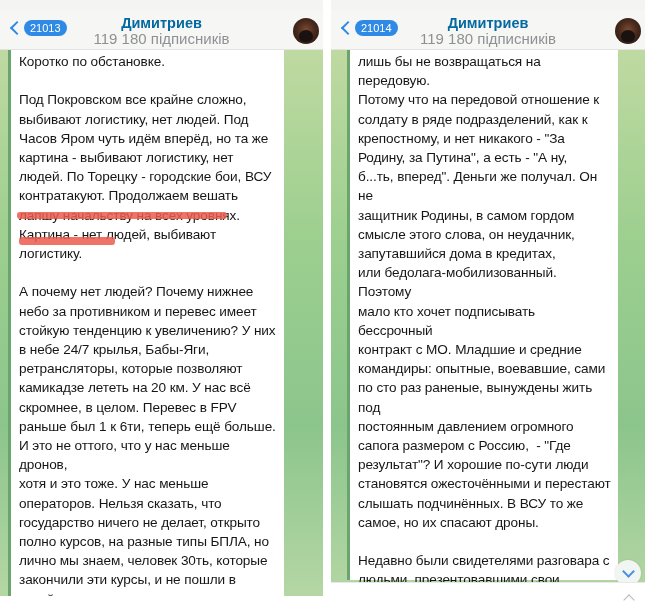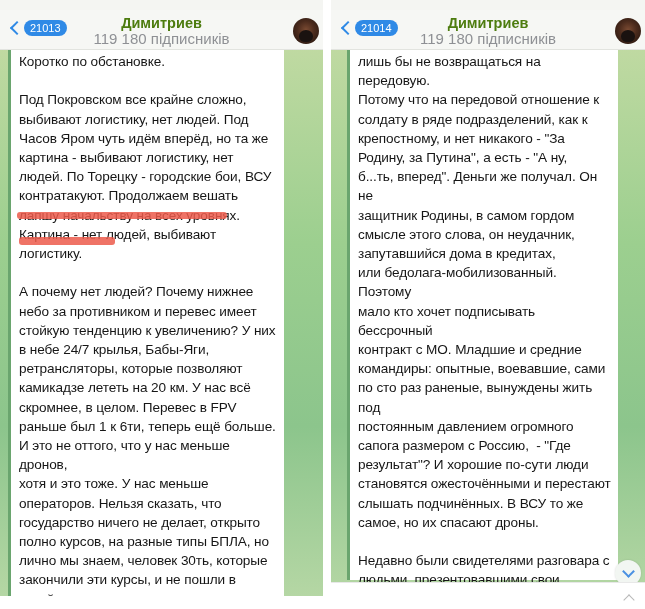--- a/index.html
+++ b/index.html
@@ -22,21 +22,21 @@
   }
   .chev {
     width: 10px; height: 10px; border-left: 2.4px solid #2f8ae6; border-bottom: 2.4px solid #2f8ae6;
     transform: rotate(45deg); margin-right: 2px; margin-left: 4px;
   }
   .badge {
     background: #2f8ae6; color: #fff; font-size: 11px; line-height: 14px;
     padding: 1px 6px; border-radius: 8px;
   }
   .title-wrap { position: absolute; left: 0; right: 0; top: 4px; text-align: center; }
-  .title { font-size: 14.5px; font-weight: bold; color: #4d7c0f; line-height: 18px; }
+  .title { font-size: 14.5px; font-weight: bold; color: #0369a1; line-height: 18px; }
   .subtitle { font-size: 15px; color: #8e9094; line-height: 14px; }
   .avatar {
     position: absolute; right: 4px; top: 8px; width: 26px; height: 26px; border-radius: 50%;
     background: radial-gradient(circle at 50% 45%, #7a4a32 0%, #4a2a1c 45%, #1e120d 100%);
     overflow: hidden;
   }
   .avatar .beard {
     position: absolute; left: 6px; top: 12px; width: 14px; height: 12px; border-radius: 50% 50% 45% 45%;
     background: #1a1210;
   }

